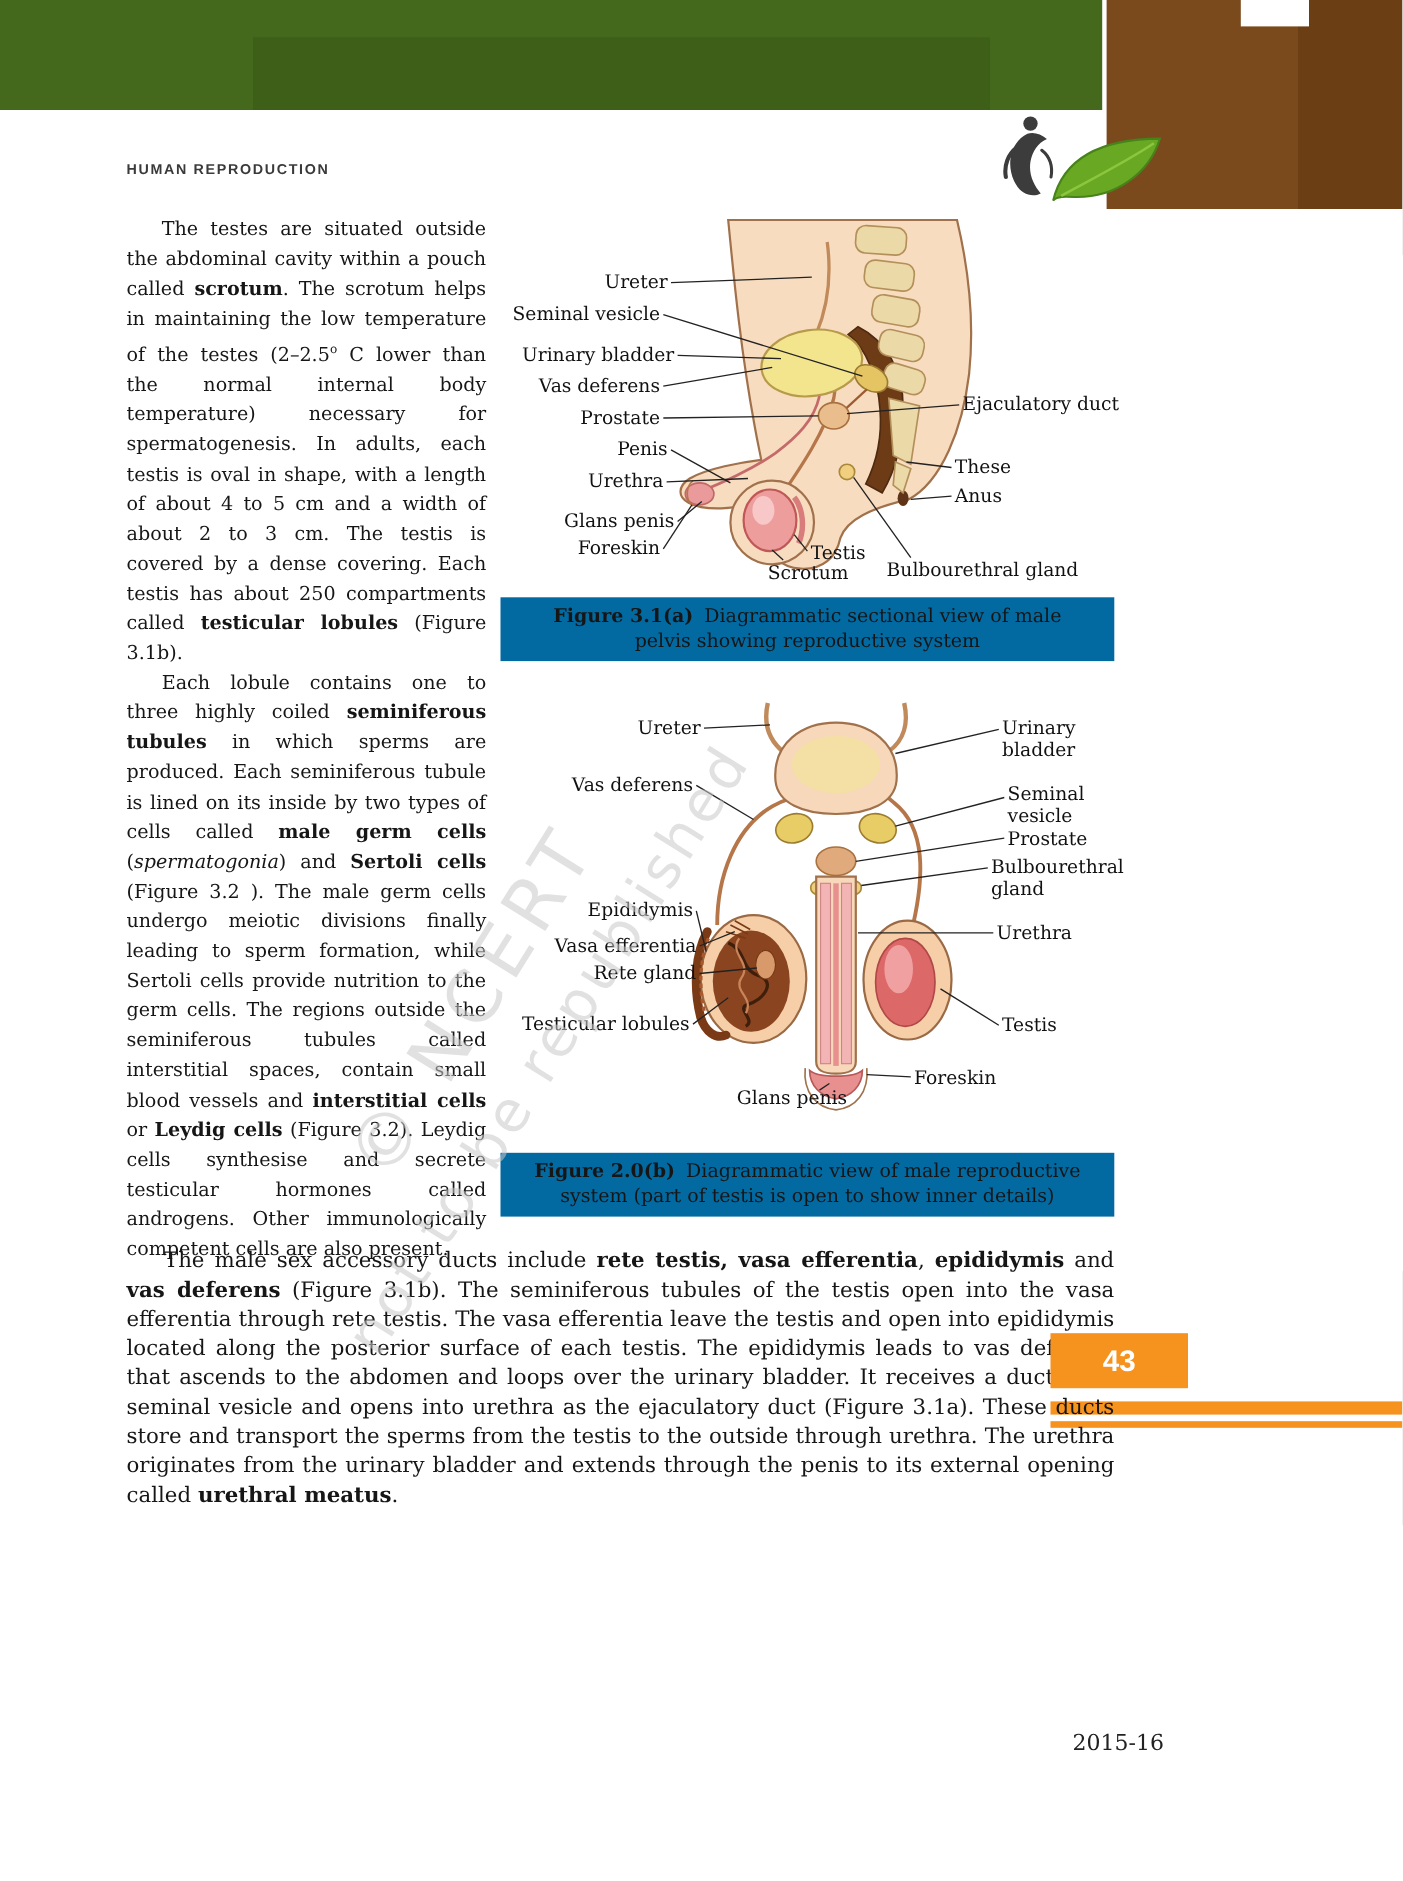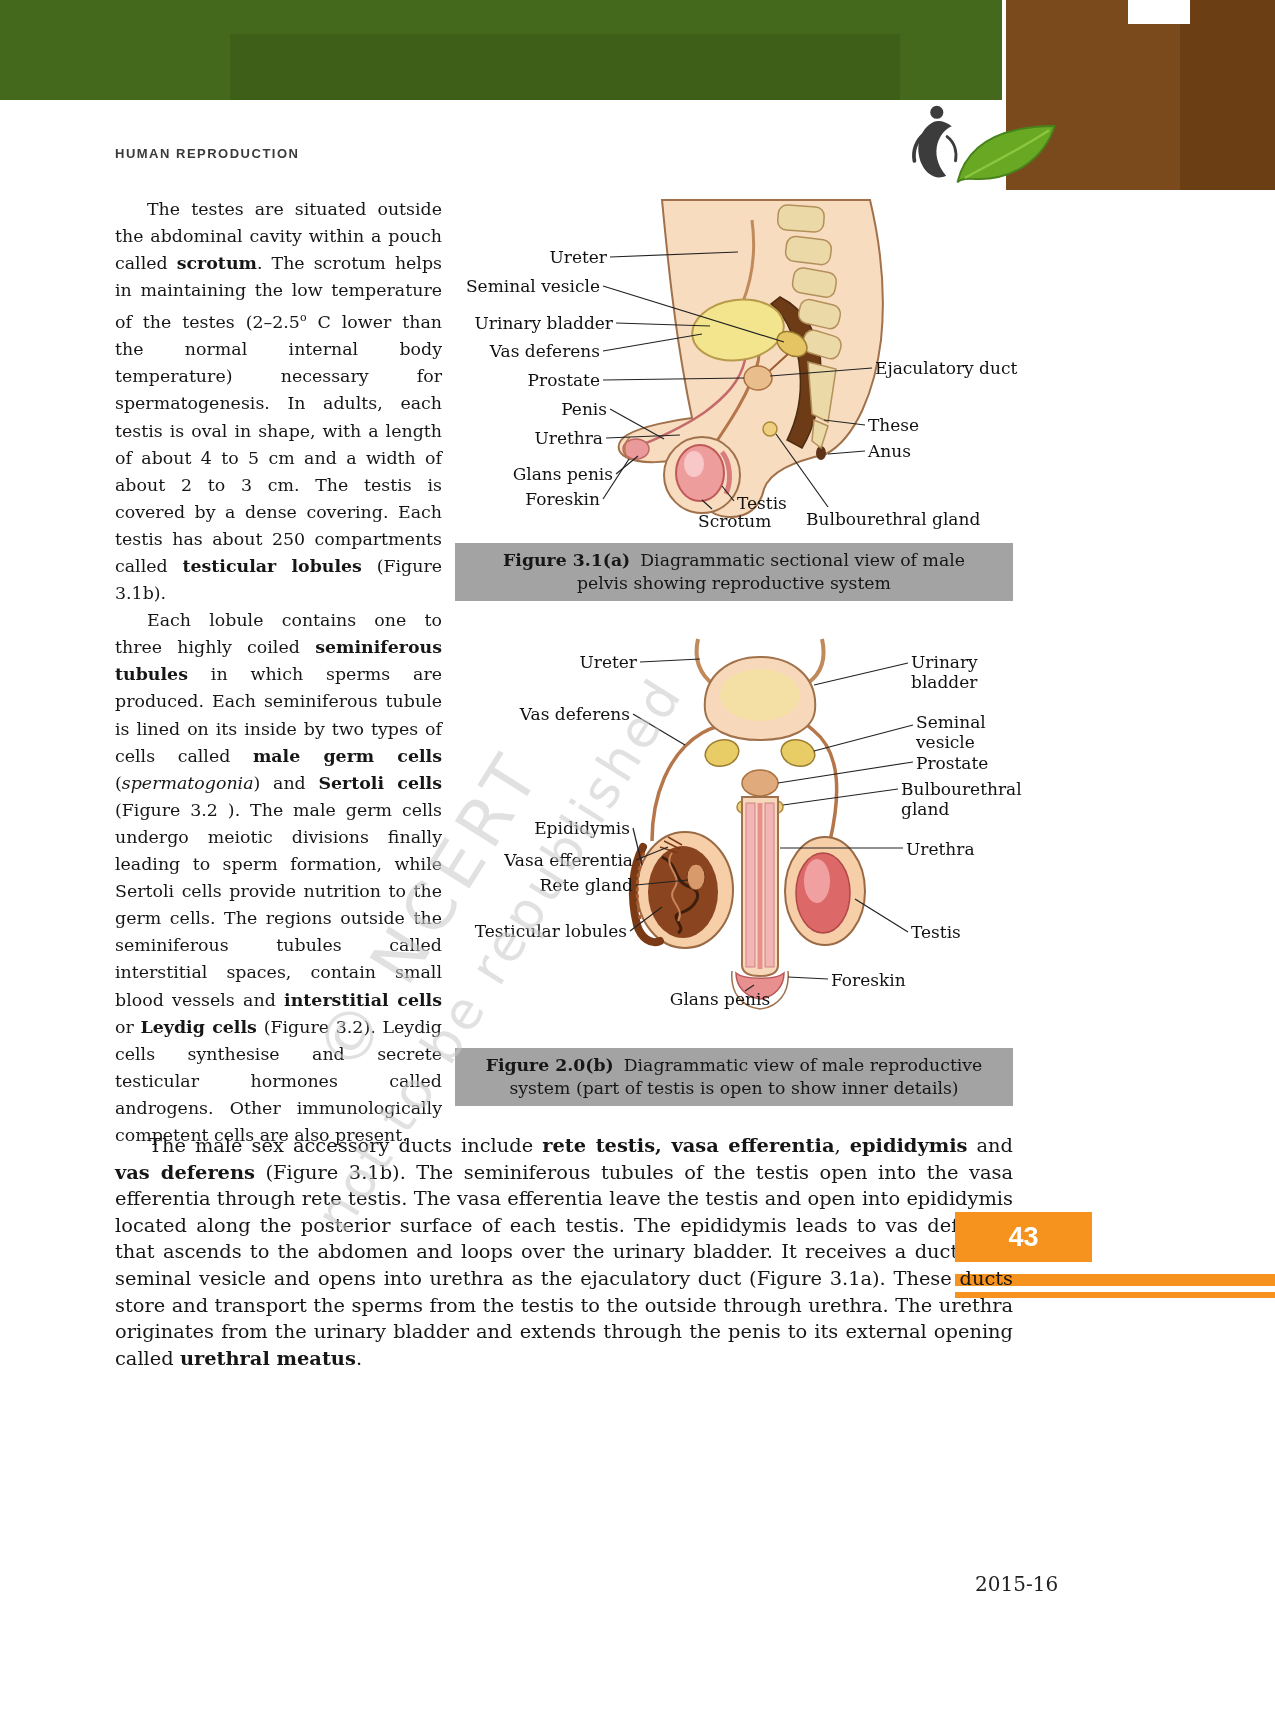--- a/index.html
+++ b/index.html
@@ -46,30 +46,30 @@
   .fig-a{left:440px;top:192px;width:590px;height:350px;}
   .fig-b{left:440px;top:635px;width:600px;height:400px;}
   .figure svg.art{position:absolute;left:0;top:0;width:100%;height:100%;}
   .fl{
     position:absolute;font-size:17px;line-height:20px;white-space:nowrap;color:#111;
   }
   .fl.wrap{white-space:normal;line-height:20px;}
   .fl.ra{text-align:left;}
   
   .caption{
-    position:absolute;background:#a3a3a3;z-index:2;
+    position:absolute;background:#0369a1;z-index:2;
     font-size:17.3px;line-height:23px;text-align:center;
     padding:6px 26px;box-sizing:border-box;
   }
   .cap-a{left:455px;top:543px;width:558px;height:58px;}
   .cap-b{left:455px;top:1048px;width:558px;height:58px;}
   .cap-label{font-weight:bold;margin-right:10px;white-space:nowrap;}
   
   .page-badge{
-    position:absolute;left:955px;top:1212px;width:137px;height:50px;background:#f6921e;
+    position:absolute;left:955px;top:1212px;width:125px;height:50px;background:#f6921e;
     color:#ffffff;font-family:"Liberation Sans","DejaVu Sans",sans-serif;
     font-weight:bold;font-size:27px;display:flex;align-items:center;justify-content:center;
     z-index:3;
   }
   .strip1{position:absolute;left:955px;top:1274px;width:320px;height:12px;background:#f6921e;}
   .strip2{position:absolute;left:955px;top:1292px;width:320px;height:6px;background:#f6921e;}
   .footer-year{position:absolute;left:975px;top:1572px;font-size:20px;color:#222;}
   .logo-wrap{position:absolute;left:906px;top:102px;width:56px;height:86px;z-index:2;}
   .leaf-wrap{position:absolute;left:948px;top:118px;width:118px;height:76px;z-index:2;transform:rotate(-4deg);}
 </style>

